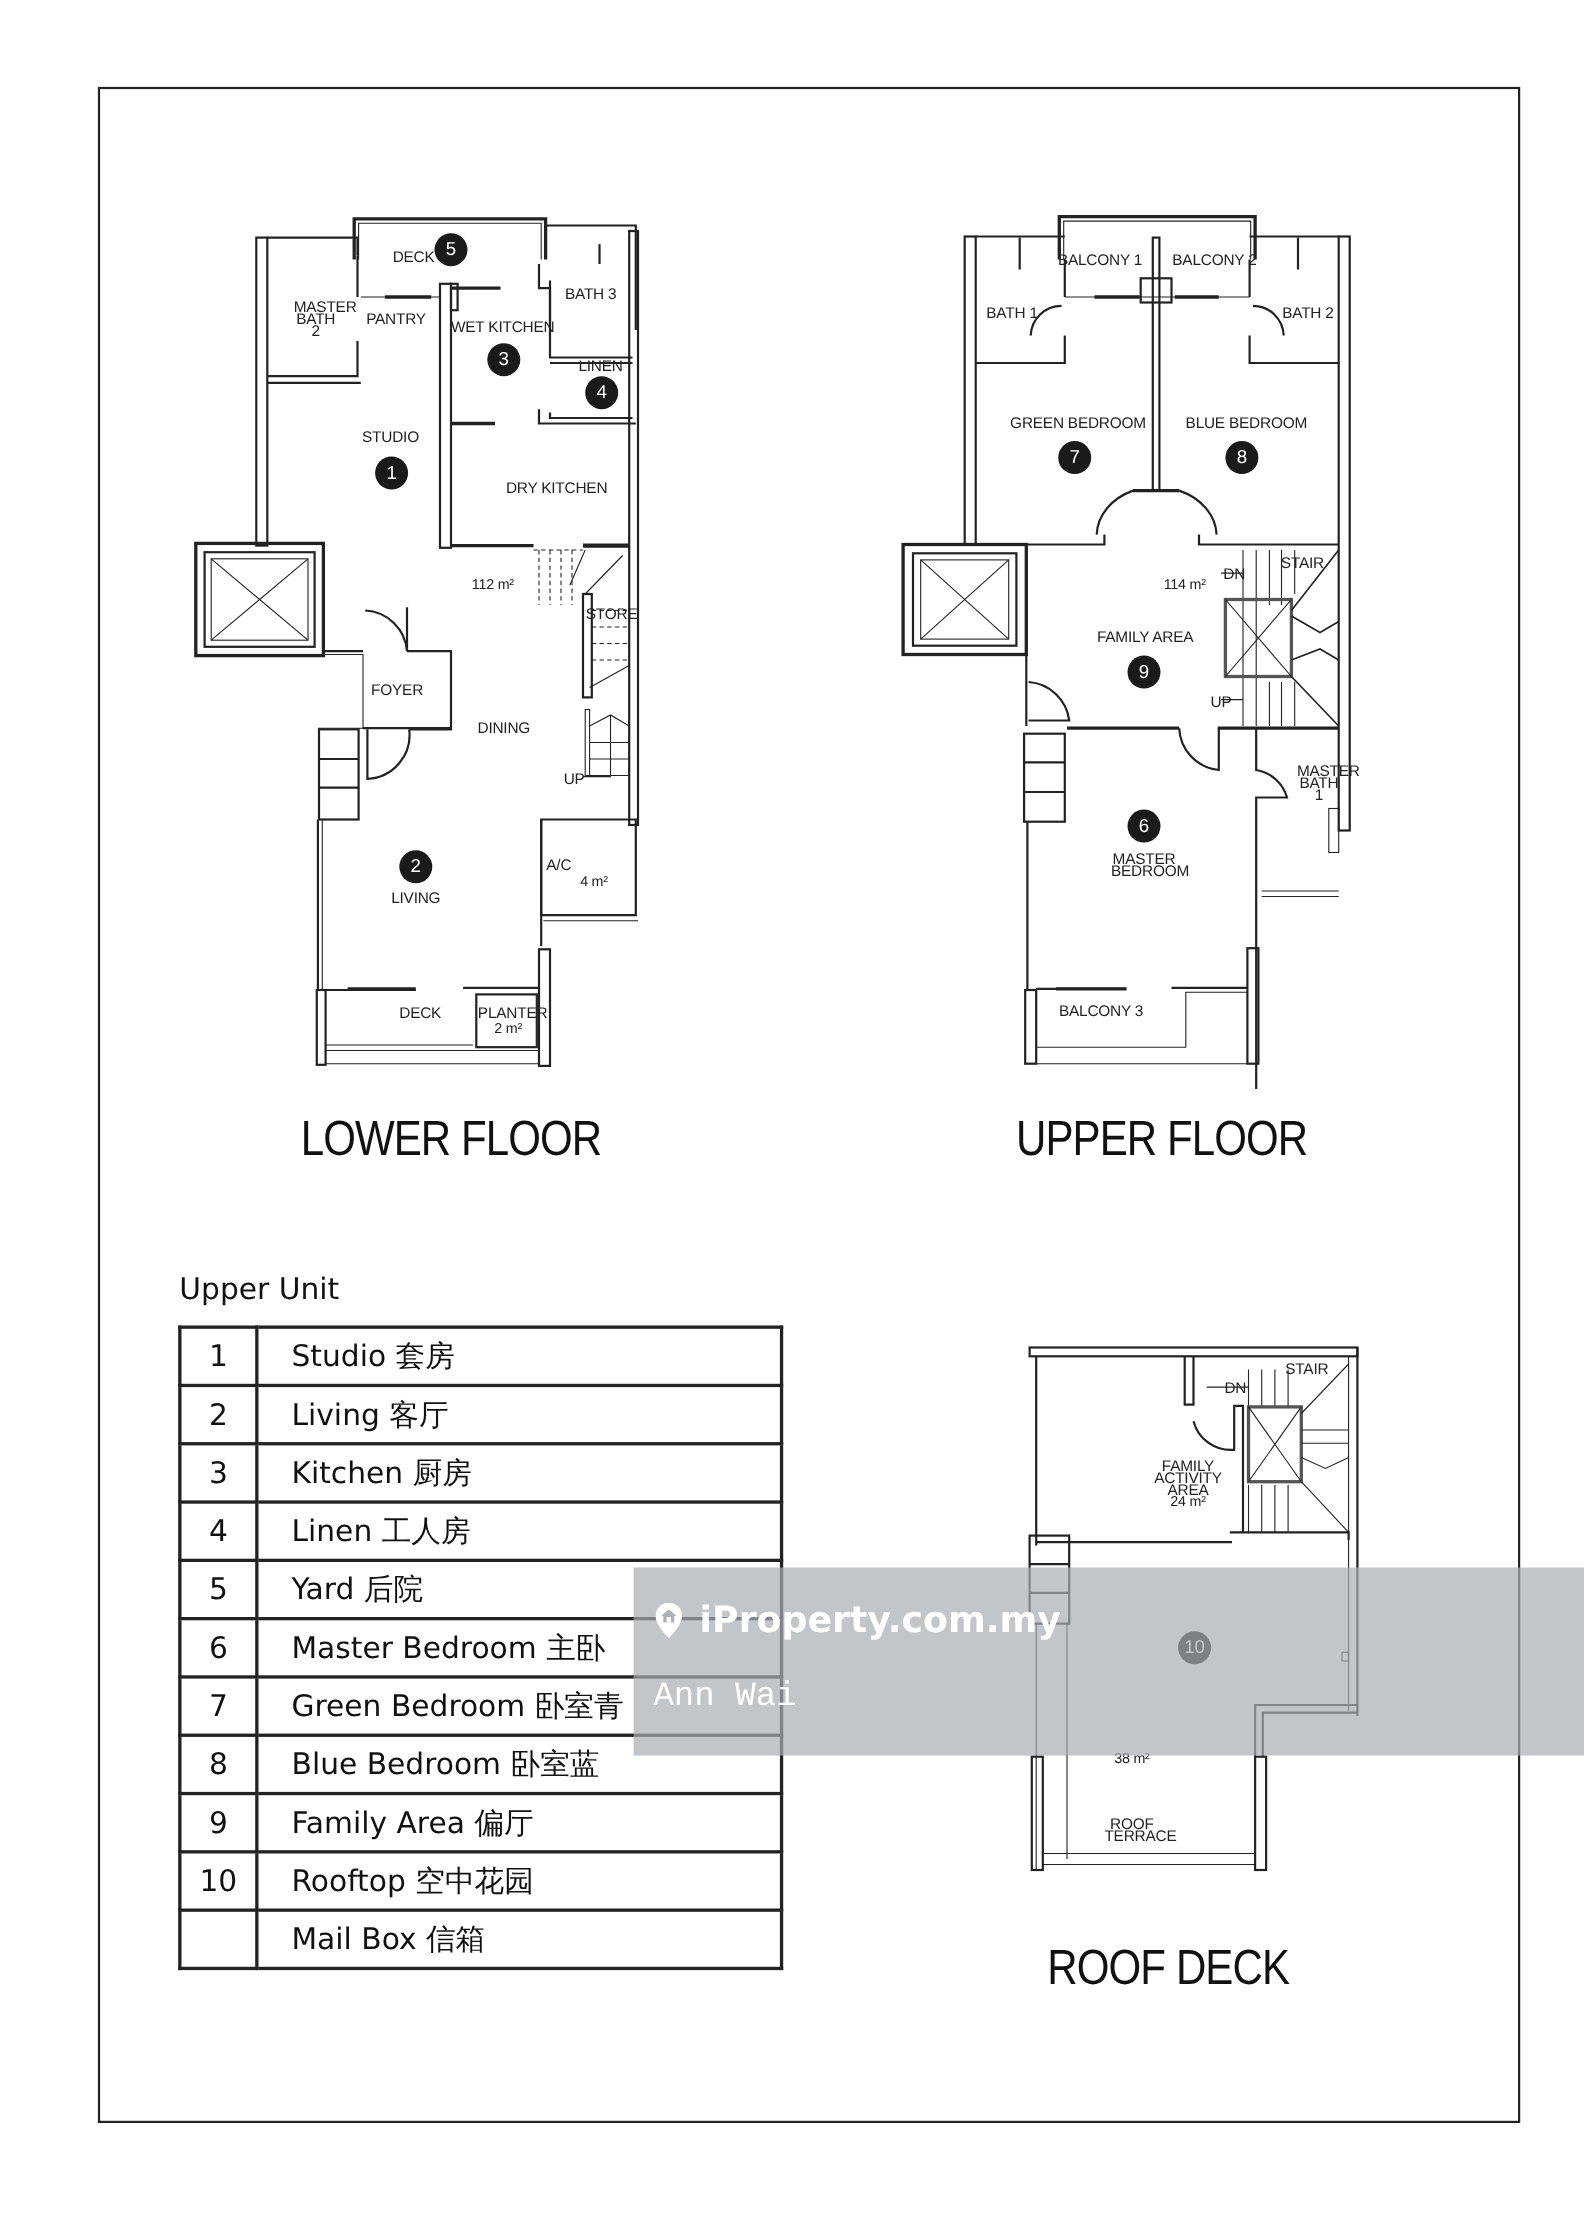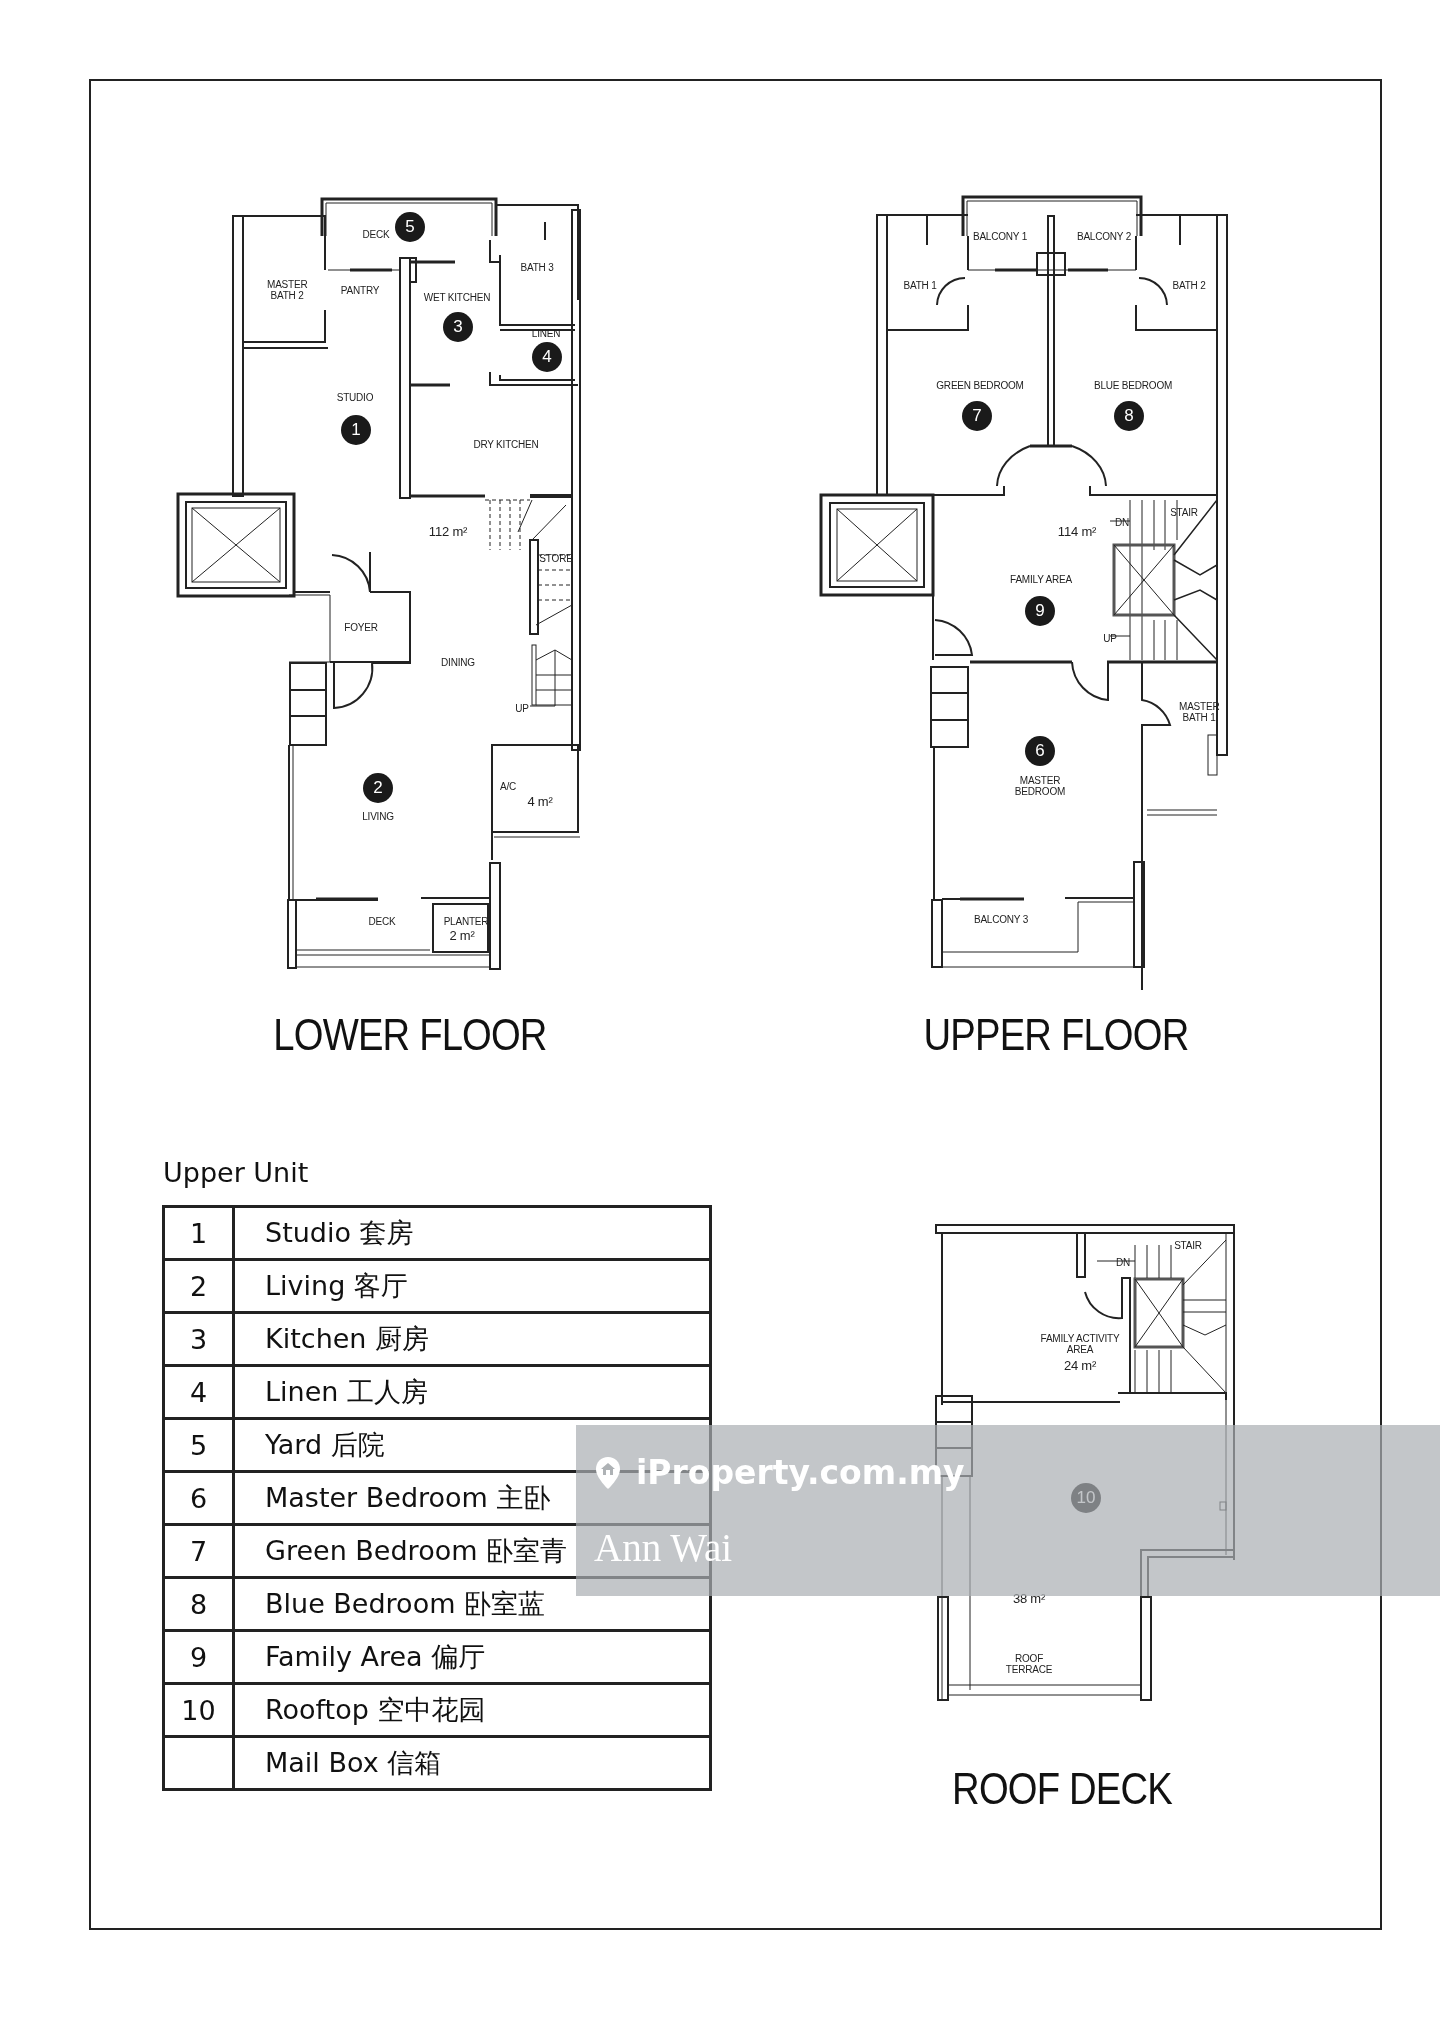--- a/index.html
+++ b/index.html
@@ -1,31 +1,31 @@
 <!DOCTYPE html>
 <html><head>
 <meta charset="utf-8">
 <style>
   html, body { margin:0; padding:0; background:#ffffff; }
   body { width:1440px; height:2036px; position:relative; overflow:hidden; font-family:"Liberation Sans", sans-serif; color:#111; }
   .page-border { position:absolute; left:89px; top:79px; width:1293px; height:1851px; border:2px solid #222; box-sizing:border-box; }
   .plan { position:absolute; }
   .plan svg { position:absolute; left:0; top:0; }
-  .lbl { position:absolute; font-family:"Liberation Sans", sans-serif; font-size:10px; letter-spacing:-0.2px; color:#222; white-space:nowrap; transform:translate(-50%,-50%); text-align:center; line-height:11px; }
+  .lbl { position:absolute; font-family:"Liberation Sans", sans-serif; font-size:14px; letter-spacing:-0.2px; color:#222; white-space:nowrap; transform:translate(-50%,-50%); text-align:center; line-height:11px; }
   .area { font-size:13px; }
   .badge { position:absolute; width:30px; height:30px; border-radius:50%; background:#1a1a1a; color:#fff; font-size:17px; line-height:30px; text-align:center; transform:translate(-50%,-50%); font-family:"Liberation Sans", sans-serif; }
   .floor-title { position:absolute; font-family:"Liberation Sans", sans-serif; font-size:45px; letter-spacing:-1px; transform:translate(-50%,-50%) scaleX(0.85); white-space:nowrap; color:#111; }
   .legend-title { position:absolute; left:163px; top:1157px; font-family:"DejaVu Sans", sans-serif; font-weight:normal; font-size:27px; color:#111; }
   table.legend { position:absolute; left:162px; top:1205px; width:550px; border-collapse:collapse; border:3px solid #222; }
   table.legend td { border:3px solid #222; height:50px; font-family:"DejaVu Sans", sans-serif; font-size:27px; color:#111; padding:0; }
   table.legend td.num { width:67px; text-align:center; }
   table.legend td.name { padding-left:30px; }
   .watermark { position:absolute; left:576px; top:1425px; width:864px; height:171px; background:rgba(170,174,178,0.7); }
   .wm-logo { position:absolute; left:20px; top:28px; color:#fff; font-family:"DejaVu Sans", sans-serif; font-weight:bold; font-size:33px; display:flex; align-items:center; gap:16px; }
-  .wm-name { position:absolute; left:18px; top:100px; color:#fff; font-family:Liberation Serif, serif; font-size:39px; }
+  .wm-name { position:absolute; left:18px; top:100px; color:#fff; font-family:Liberation Mono, monospace; font-size:31px; }
 </style>
 </head>
 <body>
 
 <div class="page-border"></div>
 
 <div class="plan" style="left:0;top:0;width:720px;height:1000px;">
   <svg width="720" height="1000" fill="none" stroke="#222" stroke-width="2">
 
     <path d="M322 236 V199 H496 V236" stroke-width="3"></path>

